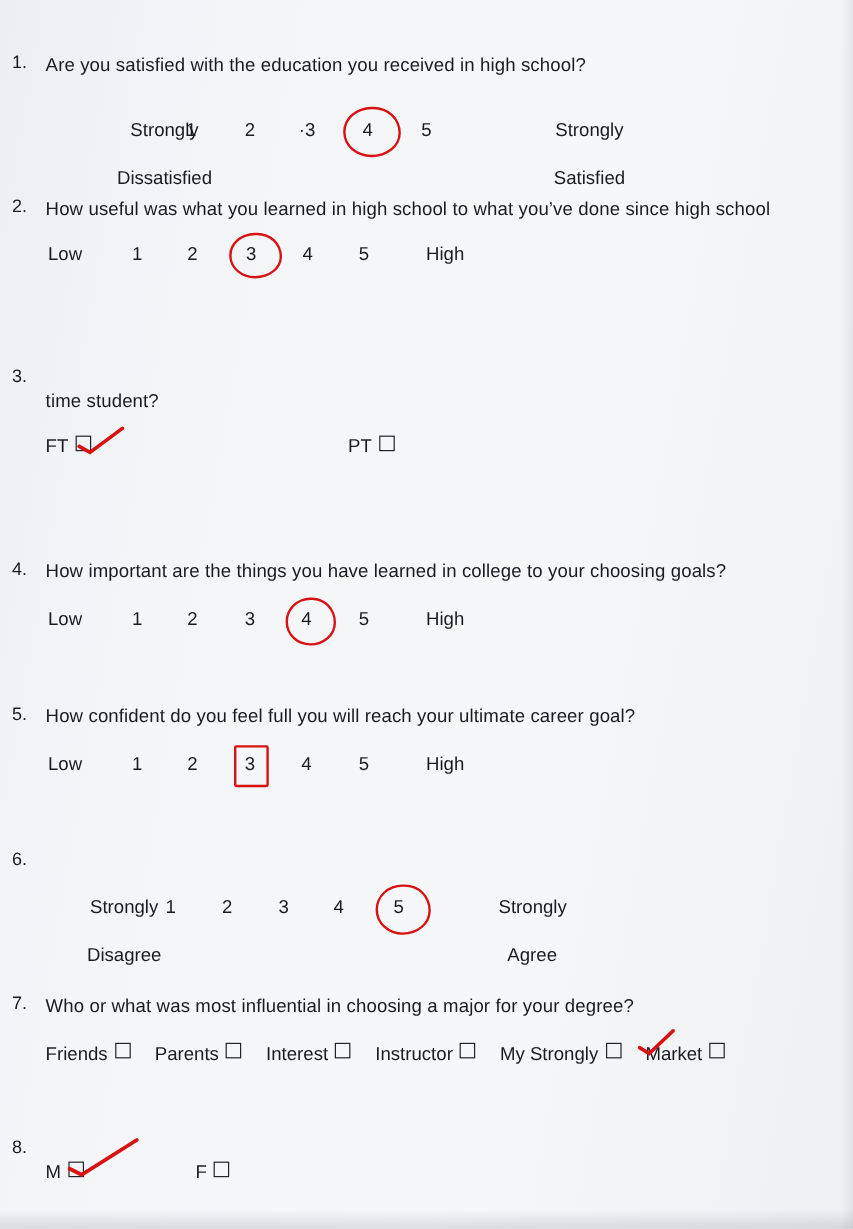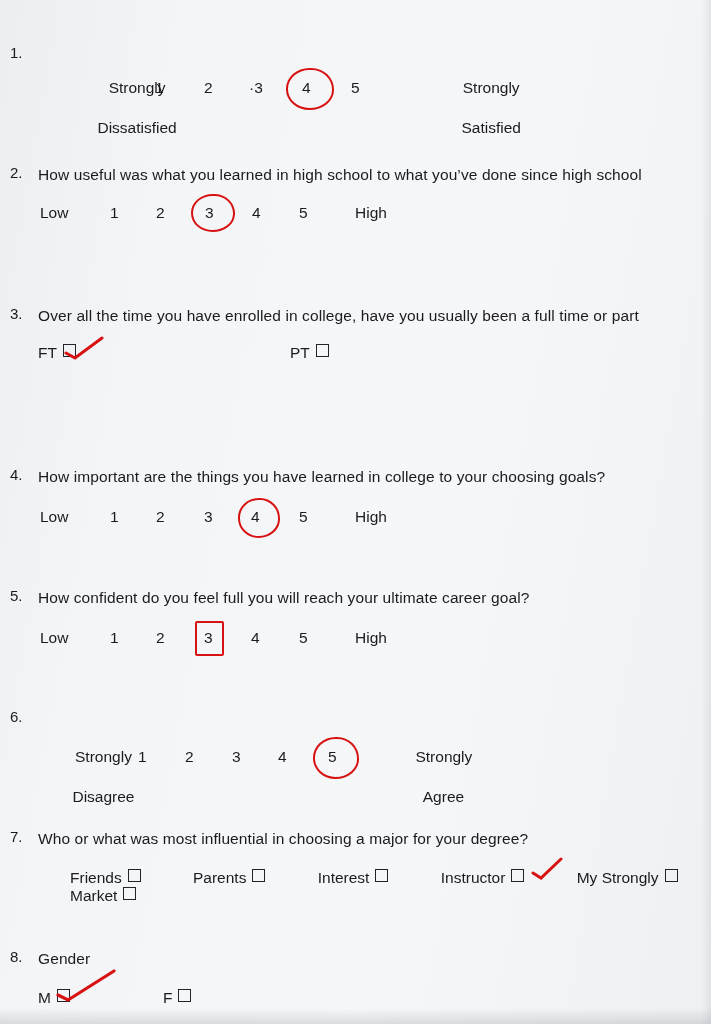--- a/index.html
+++ b/index.html
@@ -107,33 +107,34 @@
     position: relative;
   }
   .box {
     display: inline-block;
     width: 11px;
     height: 11px;
     border: 1.4px solid #23242a;
     vertical-align: 1px;
     margin-left: 6px;
   }
-  .opt { margin-right: 16px; white-space: nowrap; margin-left: 32px; }
+  .opt { margin-right: 16px; white-space: nowrap; }
   .ft-pt { position: relative; }
   .pt-pos { position: absolute; left: 252px; top: 0; }
   .gender-row { position: relative; }
   .f-pos { position: absolute; left: 125px; top: 0; }
 </style>
 </head>
 <body>
 
 <div class="page">
 
   <div class="q" style="top:44px;">
     <div class="qnum">1.</div>
+    <div class="qtext">Are you satisfied with the education you received in high school?</div>
     <div class="scale">
       <div class="item two-line" style="left:25px;">
         <span>Strongly</span><br>
         <span>Dissatisfied</span>
       </div>
       <div class="item" style="left:117px; top:20px;">1</div>
       <div class="item" style="left:166px; top:20px;">2</div>
       <div class="item" style="left:211px; top:20px;">·3</div>
       <div class="item" style="left:264px; top:20px;">4</div>
       <div class="item" style="left:313px; top:20px;">5</div>
@@ -158,21 +159,21 @@
       <div class="item" style="left:214px;">4</div>
       <div class="item" style="left:261px;">5</div>
       <div class="item" style="left:317px;">High</div>
       <div class="ink-circle" style="left:153px; top:-9px; width:40px; height:34px;"></div>
     </div>
   </div>
 
   <div class="q" style="top:305px;">
     <div class="qnum">3.</div>
     <div class="qtext">
-      <span>Over all the time you have enrolled in college, have you usually been a full time or part</span>
+      <span class="line2">time student?</span>
     </div>
     <div class="checkrow ft-pt" style="margin-top:18px;">
       <span><span>FT</span><span class="box"></span></span>
       <span class="pt-pos"><span>PT</span><span class="box"></span></span>
       <div class="ink-check" style="left:26px; top:-8px;">
         <svg width="42" height="26" viewBox="0 0 42 26">
           <path d="M2 17 L11 22 L38 2" stroke="#d81212" stroke-width="3" fill="none" stroke-linecap="round"></path>
         </svg>
       </div>
     </div>
@@ -241,21 +242,20 @@
       <div class="ink-check" style="left:493px; top:-12px;">
         <svg width="34" height="26" viewBox="0 0 34 26">
           <path d="M2 16 L10 21 L30 2" stroke="#d81212" stroke-width="3" fill="none" stroke-linecap="round"></path>
         </svg>
       </div>
     </div>
   </div>
 
   <div class="q" style="top:948px;">
     <div class="qnum">8.</div>
-    <div class="qtext">Gender</div>
     <div class="checkrow gender-row" style="margin-top:20px;">
       <span><span>M</span><span class="box"></span></span>
       <span class="f-pos"><span>F</span><span class="box"></span></span>
       <div class="ink-check" style="left:18px; top:-20px;">
         <svg width="64" height="34" viewBox="0 0 64 34">
           <path d="M2 26 L12 31 L58 2" stroke="#d81212" stroke-width="3.2" fill="none" stroke-linecap="round"></path>
         </svg>
       </div>
     </div>
   </div>

